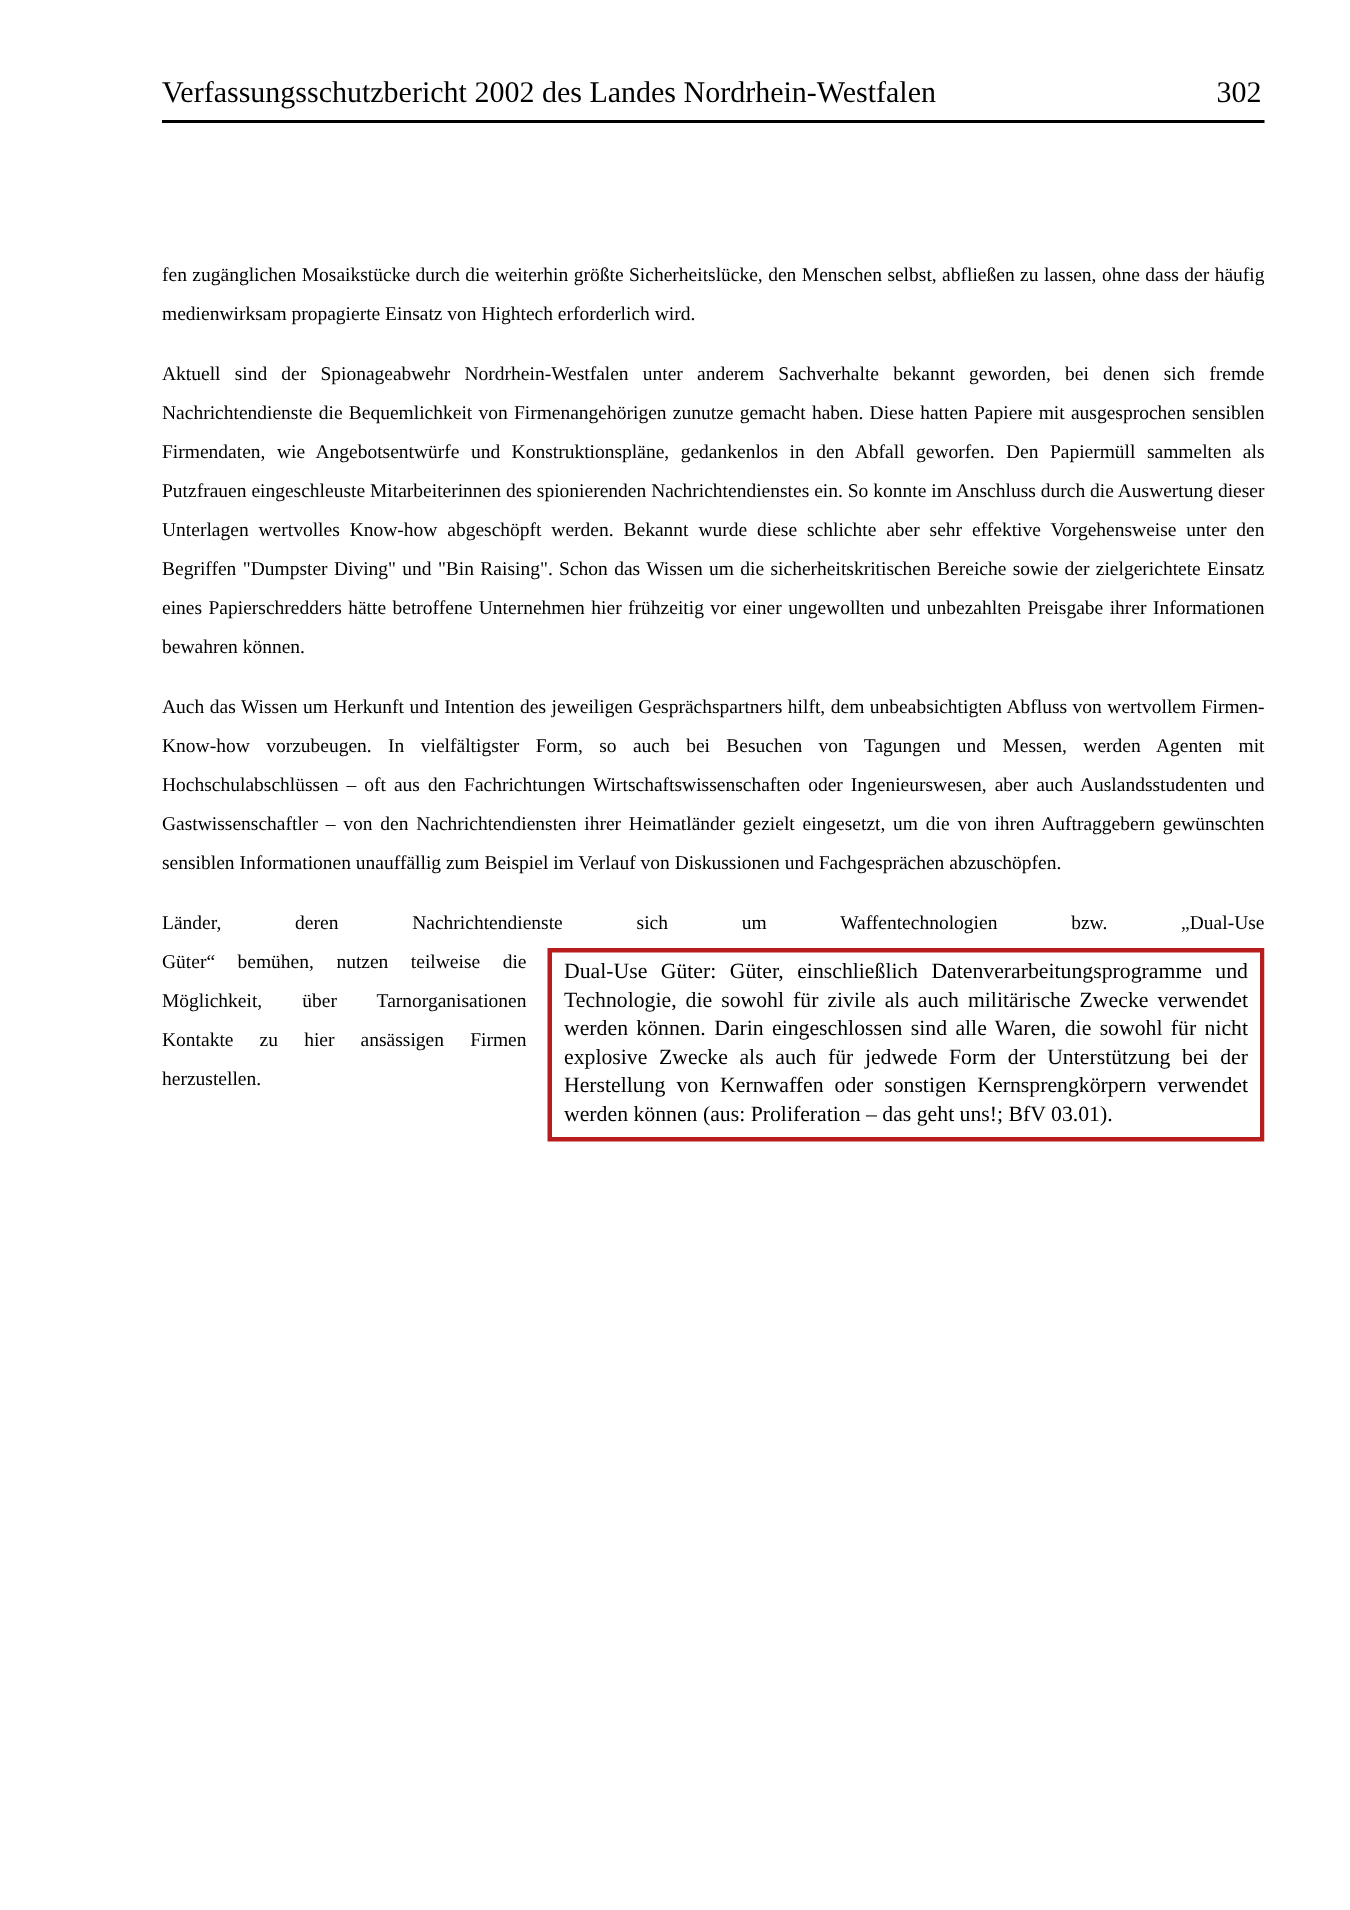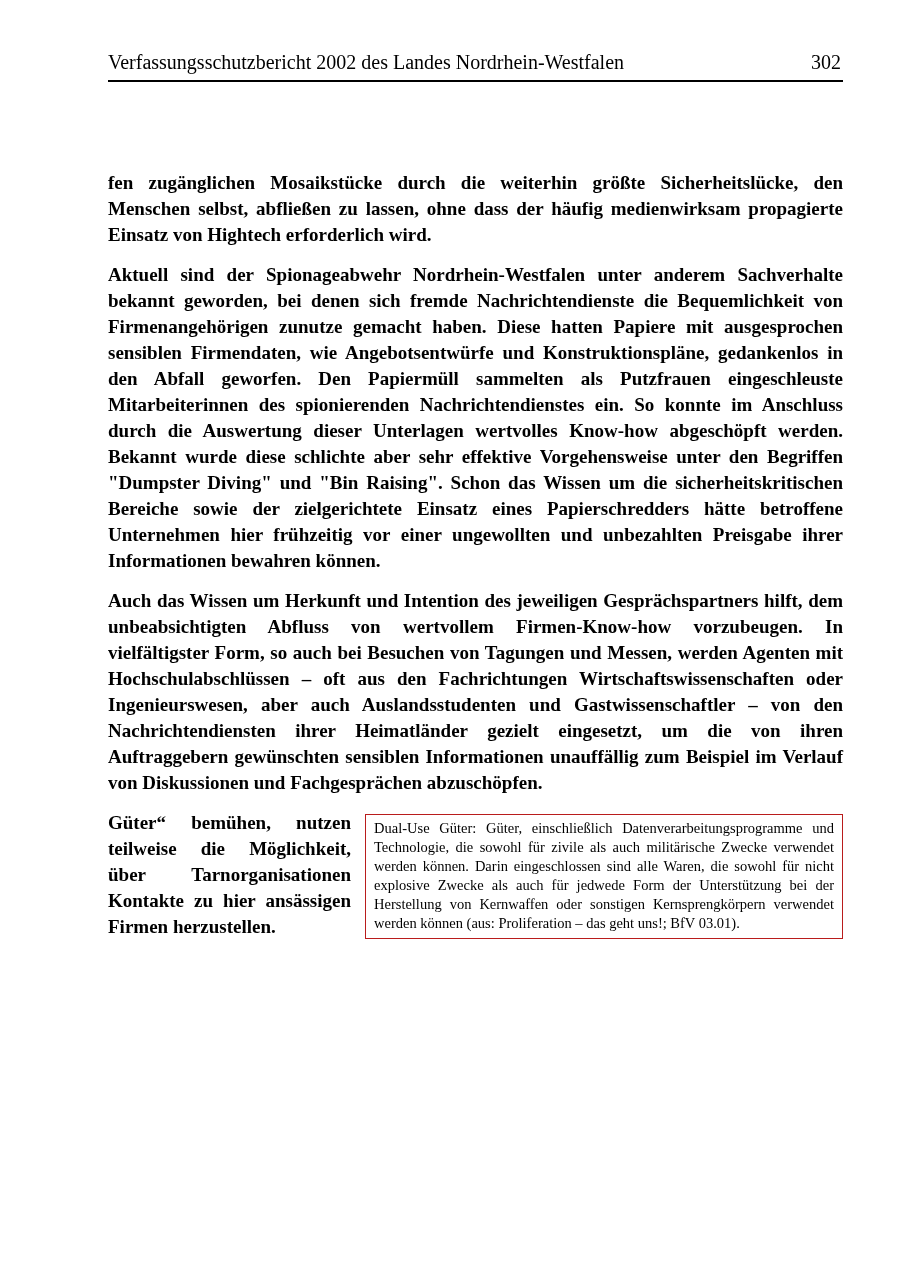--- a/index.html
+++ b/index.html
@@ -28,47 +28,46 @@
   }
   .header-rule {
     border: none;
     border-top: 2px solid #000000;
     margin: 2px 0 0 0;
   }
   .page-body {
     margin-top: 88px;
   }
   .para {
-    font-size: 19px;
+    font-size: 13px;
     line-height: 26px;
     text-align: justify;
     margin: 0 0 14px 0;
     hyphens: auto;
-    font-weight: bold;
     -webkit-hyphens: auto;
   }
   .para.first-line {
     margin-bottom: 0;
     text-align-last: justify;
     white-space: nowrap;
     overflow: hidden;
   }
   .wrap-section {
     overflow: hidden;
   }
   .wrap-section::after {
     content: "";
     display: block;
     clear: both;
   }
   .infobox {
     float: right;
     width: 478px;
     box-sizing: border-box;
-    border: 1px solid #b91c1c;
+    border: 3px solid #b91c1c;
     margin: 4px 0 8px 14px;
     padding: 4px 8px 5px 8px;
     font-size: 14.5px;
     line-height: 19px;
     text-align: justify;
     hyphens: auto;
     -webkit-hyphens: auto;
   }
   .para.narrow {
     margin-bottom: 0;
@@ -87,20 +86,21 @@
 
   <main class="page-body">
 
     <p class="para">fen zugänglichen Mosaikstücke durch die weiterhin größte Sicherheitslücke, den Menschen selbst, abfließen zu lassen, ohne dass der häufig medienwirksam propagierte Einsatz von Hightech erforderlich wird.</p>
 
     <p class="para">Aktuell sind der Spionageabwehr Nordrhein-Westfalen unter anderem Sachverhalte bekannt geworden, bei denen sich fremde Nachrichtendienste die Bequemlichkeit von Firmenangehörigen zunutze gemacht haben. Diese hatten Papiere mit ausgesprochen sensiblen Firmendaten, wie Angebotsentwürfe und Konstruktionspläne, gedankenlos in den Abfall geworfen. Den Papiermüll sammelten als Putzfrauen eingeschleuste Mitarbeiterinnen des spionierenden Nachrichtendienstes ein. So konnte im Anschluss durch die Auswertung dieser Unterlagen wertvolles Know-how abgeschöpft werden. Bekannt wurde diese schlichte aber sehr effektive Vorgehensweise unter den Begriffen "Dumpster Diving" und "Bin Raising". Schon das Wissen um die sicherheitskritischen Bereiche sowie der zielgerichtete Einsatz eines Papierschredders hätte betroffene Unternehmen hier frühzeitig vor einer ungewollten und unbezahlten Preisgabe ihrer Informationen bewahren können.</p>
 
     <p class="para">Auch das Wissen um Herkunft und Intention des jeweiligen Gesprächspartners hilft, dem unbeabsichtigten Abfluss von wertvollem Firmen-Know-how vorzubeugen. In vielfältigster Form, so auch bei Besuchen von Tagungen und Messen, werden Agenten mit Hochschulabschlüssen – oft aus den Fachrichtungen Wirtschaftswissenschaften oder Ingenieurswesen, aber auch Auslandsstudenten und Gastwissenschaftler – von den Nachrichtendiensten ihrer Heimatländer gezielt eingesetzt, um die von ihren Auftraggebern gewünschten sensiblen Informationen unauffällig zum Beispiel im Verlauf von Diskussionen und Fachgesprächen abzuschöpfen.</p>
 
 
+    <p class="para first-line">Länder, deren Nachrichtendienste sich um Waffentechnologien bzw. „Dual-Use</p>
 
     <div class="wrap-section">
       <aside class="infobox">
         <span>Dual-Use Güter: Güter, einschließlich Datenverarbeitungsprogramme und Technologie, die sowohl für zivile als auch militärische Zwecke verwendet werden können. Darin eingeschlossen sind alle Waren, die sowohl für nicht explosive Zwecke als auch für jedwede Form der Unterstützung bei der Herstellung von Kernwaffen oder sonstigen Kernsprengkörpern verwendet werden können (aus: Proliferation – das geht uns!; BfV 03.01).</span>
       </aside>
       <p class="para narrow">Güter“ bemühen, nutzen teilweise die Möglichkeit, über Tarnorganisationen Kontakte zu hier ansässigen Firmen herzustellen.</p>
     </div>
 
   </main>
 

